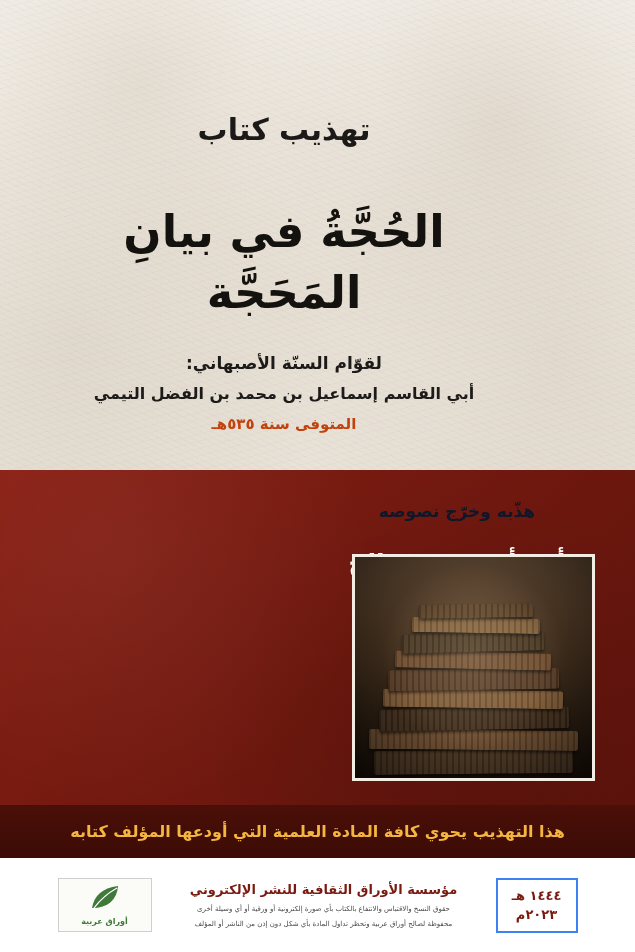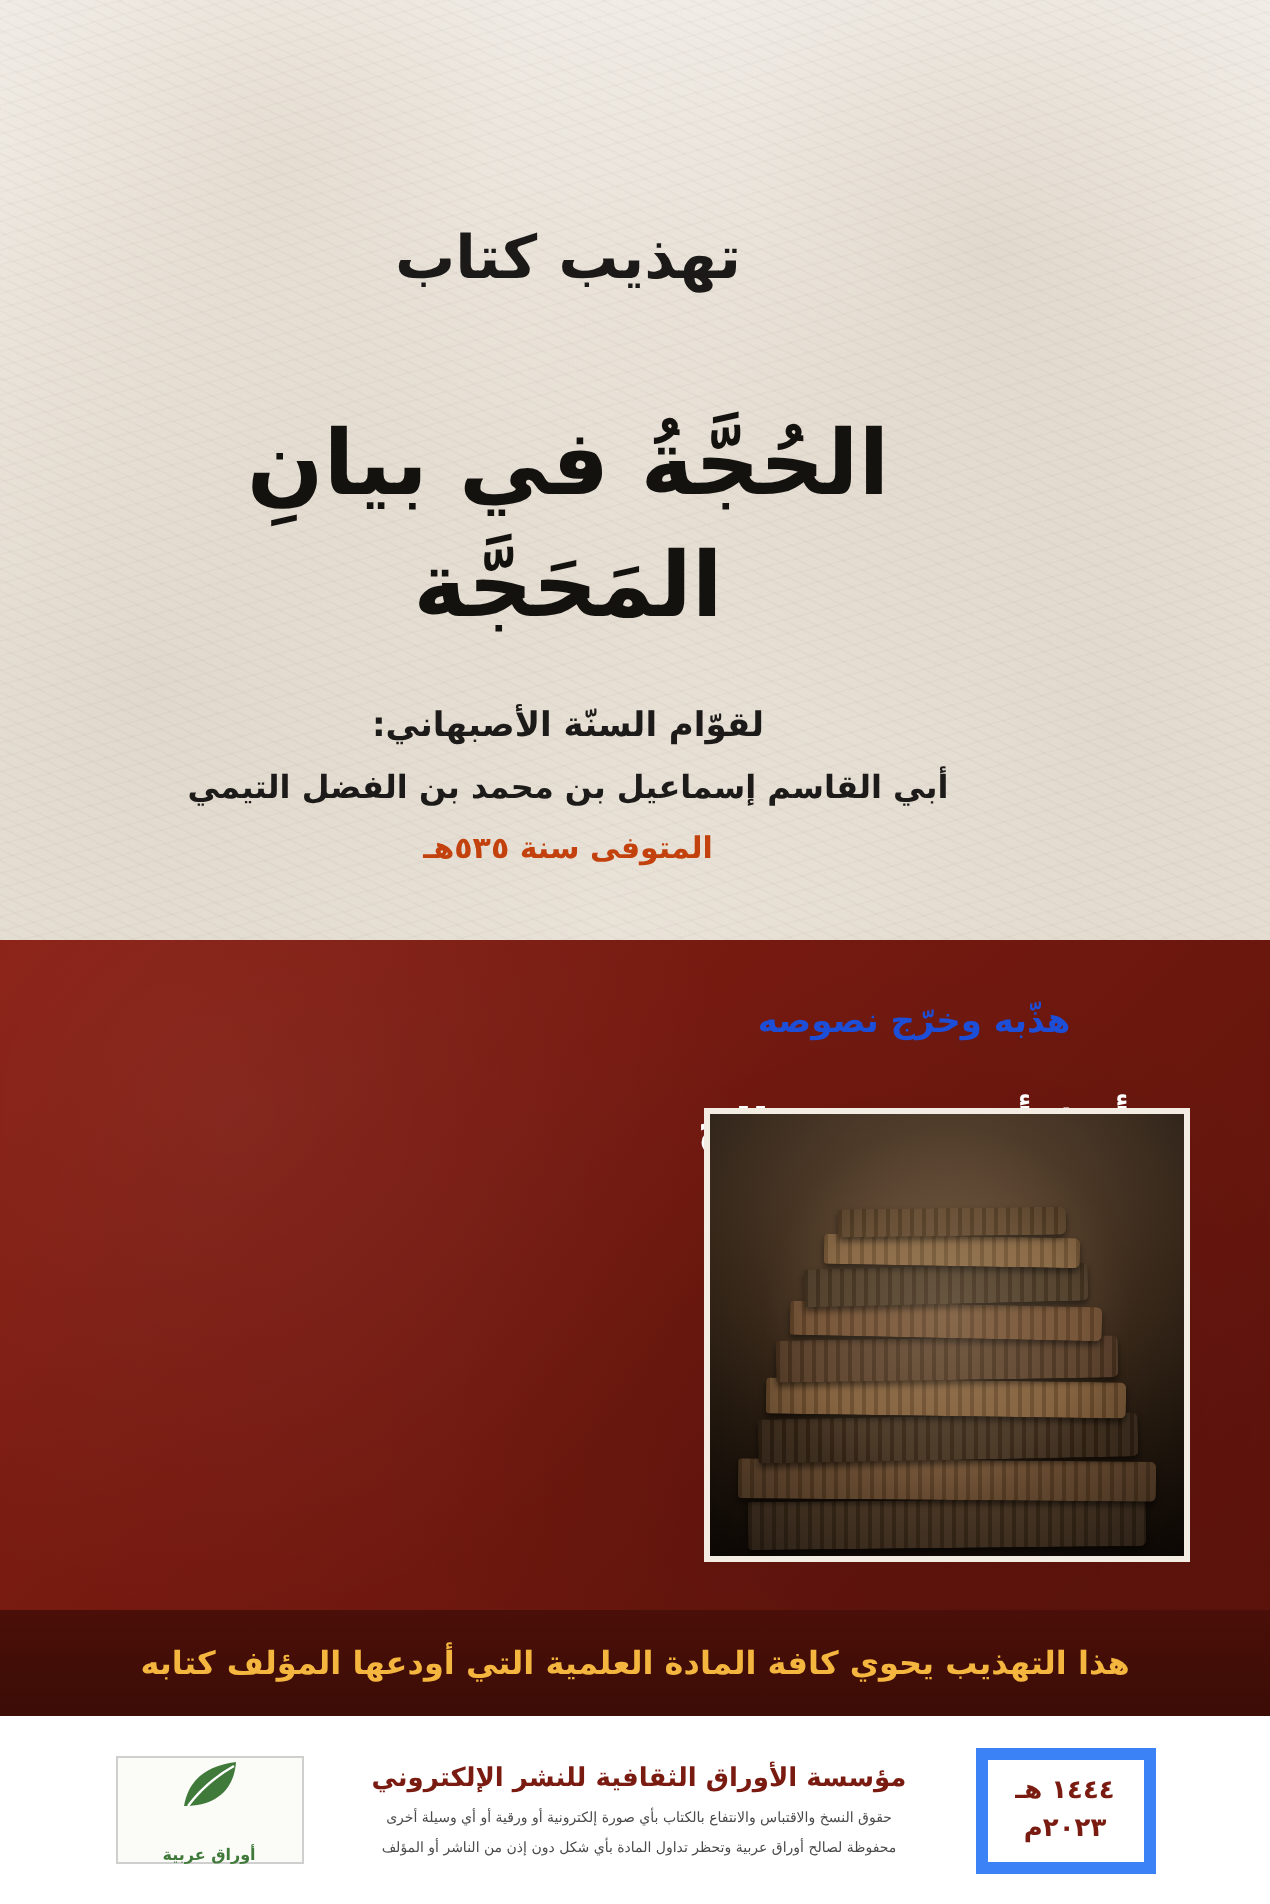--- a/index.html
+++ b/index.html
@@ -120,21 +120,21 @@
     right: 28px;
     top: 500px;
     width: 300px;
     text-align: center;
     z-index: 4;
     color: #ffffff;
   }
   .editor-kicker {
     font-size: 17px;
     font-weight: bold;
-    color: #1d4ed8;
+    color: #0f172a;
     line-height: 1.4;
   }
   .editor-name {
     margin-top: 22px;
     font-size: 25px;
     font-weight: bold;
     color: #ffffff;
     line-height: 1.4;
   }
   .editor-role1 {
@@ -230,21 +230,21 @@
   }
   .footer-inner {
     display: flex;
     flex-direction: row;
     align-items: center;
     justify-content: center;
     gap: 14px;
     width: 520px;
   }
   .year-box {
-    border: 6px solid #3b82f6;
+    border: 2px solid #3b82f6;
     color: #7a1b11;
     font-size: 13px;
     font-weight: bold;
     padding: 6px 12px;
     text-align: center;
     line-height: 1.5;
     min-width: 54px;
   }
   .pub-block {
     text-align: center;
@@ -263,22 +263,22 @@
     line-height: 1.6;
   }
   .logo-box {
     width: 92px;
     height: 52px;
     border: 1px solid #cfcfcf;
     background: #fbfbf8;
     display: flex;
     flex-direction: column;
     align-items: center;
-    justify-content: flex-start;
-    gap: 18px;
+    justify-content: center;
+    gap: 7px;
   }
   .logo-mark {
     width: 34px;
     height: 26px;
     position: relative;
   }
   .logo-caption {
     font-size: 8px;
     color: #3f7a3a;
     font-weight: bold;

